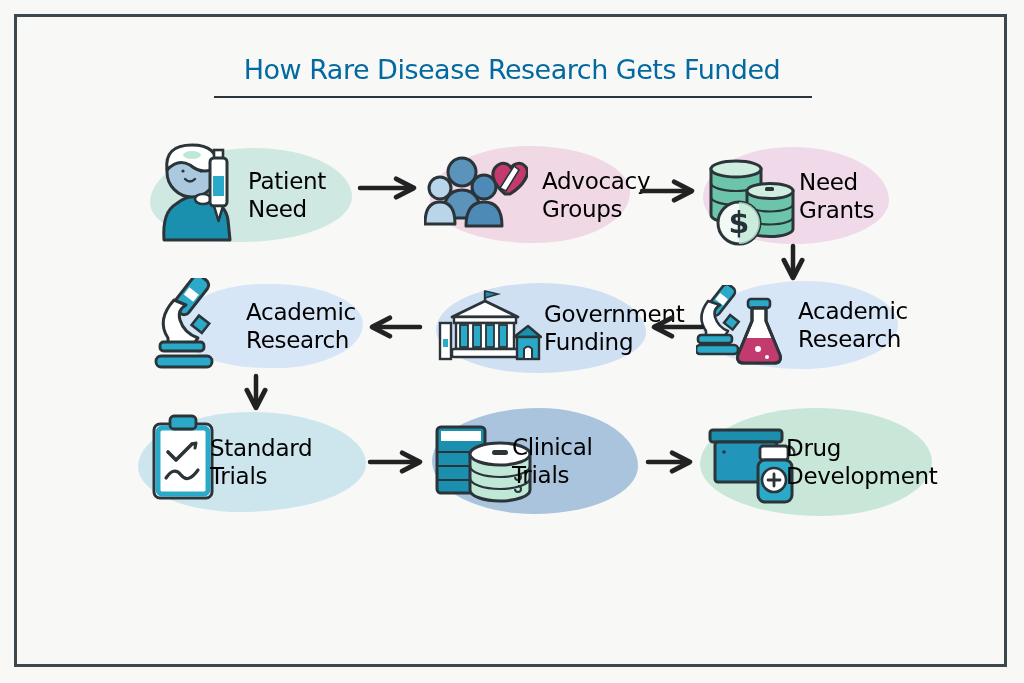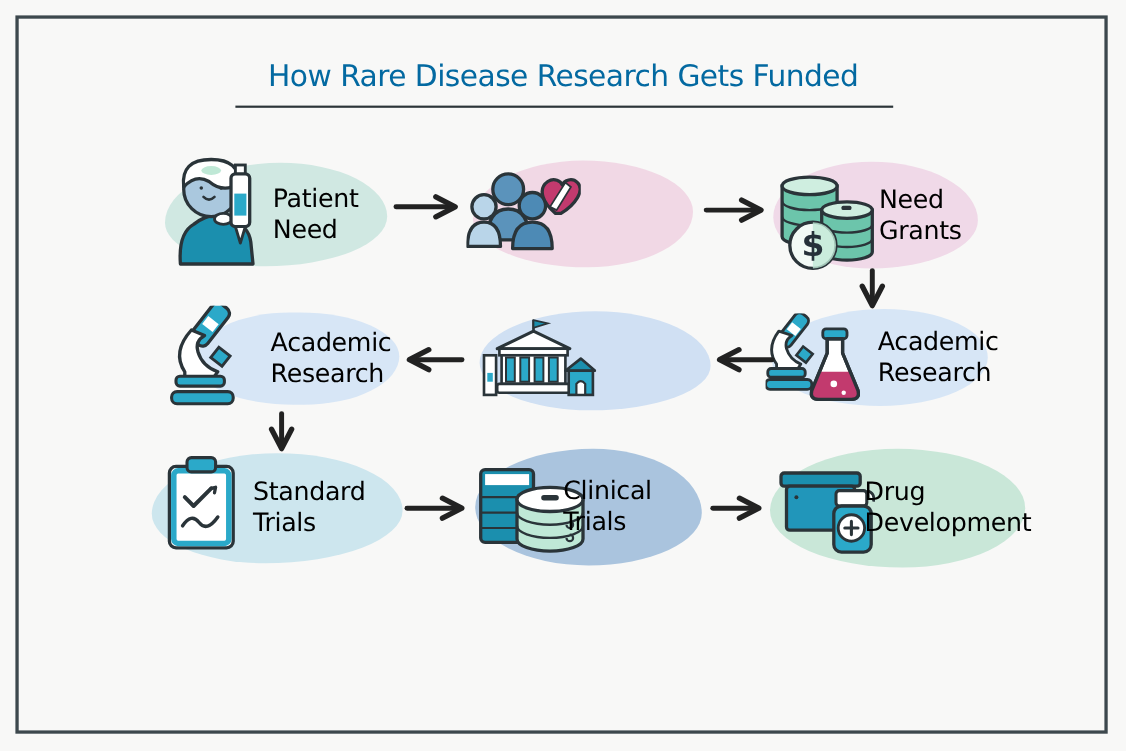--- a/index.html
+++ b/index.html
@@ -66,20 +66,21 @@
       <circle cx="38" cy="18" r="14" fill="#5b93bb" stroke="#2a3439" stroke-width="3"></circle>
       <path d="M19,64 Q19,36 38,36 Q57,36 57,64 Z" fill="#5b93bb" stroke="#2a3439" stroke-width="3" stroke-linejoin="round"></path>
       <circle cx="60" cy="33" r="12" fill="#4d8ab5" stroke="#2a3439" stroke-width="3"></circle>
       <path d="M42,72 Q42,48 60,48 Q78,48 78,72 Z" fill="#4d8ab5" stroke="#2a3439" stroke-width="3" stroke-linejoin="round"></path>
       <circle cx="16" cy="34" r="11" fill="#b9d5e9" stroke="#2a3439" stroke-width="3"></circle>
       <path d="M1,70 Q1,48 16,48 Q31,48 31,70 Z" fill="#b9d5e9" stroke="#2a3439" stroke-width="3" stroke-linejoin="round"></path>
       <path d="M81,40 C70,31 64,18 74,11 C80,7 86,11 87,14 C89,10 96,7 101,12 C108,19 99,32 86,40 Z" fill="#c23a6e" stroke="#2a3439" stroke-width="3" stroke-linejoin="round"></path>
       <path d="M90,12 L76,34 L82,37 L95,16 Z" fill="#ffffff" stroke="#2a3439" stroke-width="1.6"></path>
     </svg>
   </span>
+  <span class="label" style="left:112px;width:125px;">Advocacy Groups</span>
 </div>
 
 <div class="node" style="left:703px;top:147px;width:186px;height:97px;">
   <div class="blob" style="border-radius: 48% 52% 52% 48% / 52% 55% 45% 48%; background: rgb(240, 217, 232);"></div>
   <span class="icon" style="left:2px;top:6px;">
     <svg width="92" height="94" viewBox="0 0 92 94">
       <path d="M6,16 L6,62 A25,8 0 0 0 56,62 L56,16 Z" fill="#6cc5ab" stroke="#2a3439" stroke-width="3"></path>
       <path d="M6,30 A25,8 0 0 0 56,30 M6,44 A25,8 0 0 0 56,44" fill="none" stroke="#2a3439" stroke-width="2.2"></path>
       <ellipse cx="31" cy="16" rx="25" ry="8" fill="#cfeee0" stroke="#2a3439" stroke-width="3"></ellipse>
       <path d="M42,38 L42,76 A23,7.5 0 0 0 88,76 L88,38 Z" fill="#6cc5ab" stroke="#2a3439" stroke-width="3"></path>
@@ -129,20 +130,21 @@
       <rect x="50" y="36" width="8" height="22" fill="#2ba9c9" stroke="#2a3439" stroke-width="1.8"></rect>
       <rect x="63" y="36" width="8" height="22" fill="#2ba9c9" stroke="#2a3439" stroke-width="1.8"></rect>
       <rect x="16" y="60" width="66" height="8" rx="2" fill="#ffffff" stroke="#2a3439" stroke-width="2.4"></rect>
       <rect x="4" y="34" width="11" height="36" fill="#ffffff" stroke="#2a3439" stroke-width="2.4"></rect>
       <rect x="7" y="50" width="5" height="8" fill="#2ba9c9"></rect>
       <path d="M78,48 L92,37 L105,48 Z" fill="#1b8fae" stroke="#2a3439" stroke-width="2.4" stroke-linejoin="round"></path>
       <rect x="81" y="48" width="22" height="22" fill="#2ba9c9" stroke="#2a3439" stroke-width="2.4"></rect>
       <path d="M88,70 L88,60 Q92,55 96,60 L96,70 Z" fill="#ffffff" stroke="#2a3439" stroke-width="2"></path>
     </svg>
   </span>
+  <span class="label" style="left:108px;width:150px;">Government Funding</span>
 </div>
 
 <div class="node" style="left:180px;top:284px;width:183px;height:84px;">
   <div class="blob" style="border-radius: 48% 52% 50% 50% / 52% 50% 55% 45%; background: rgb(215, 230, 246);"></div>
   <span class="icon" style="left:-28px;top:-6px;">
     <svg width="86" height="96" viewBox="0 0 86 96">
       <rect x="30" y="-4" width="18" height="42" rx="6" fill="#2ba9c9" stroke="#2a3439" stroke-width="3" transform="rotate(38 39 17)"></rect>
       <rect x="33" y="12" width="12" height="9" fill="#ffffff" transform="rotate(38 39 17)"></rect>
       <path d="M22,22 Q4,42 16,60 L16,68 Q38,74 46,60 Q32,55 28,42 Q25,32 34,27 Z" fill="#ffffff" stroke="#2a3439" stroke-width="3" stroke-linejoin="round"></path>
       <rect x="42" y="40" width="13" height="12" fill="#2ba9c9" stroke="#2a3439" stroke-width="2.6" transform="rotate(38 48 46)"></rect>
@@ -158,21 +160,21 @@
   <span class="icon" style="left:12px;top:2px;">
     <svg width="66" height="88" viewBox="0 0 66 88">
       <rect x="4" y="10" width="58" height="74" rx="6" fill="#ffffff" stroke="#2a3439" stroke-width="3"></rect>
       <rect x="8" y="14" width="50" height="66" rx="4" fill="none" stroke="#2ba9c9" stroke-width="5"></rect>
       <rect x="20" y="2" width="26" height="13" rx="4" fill="#2ba9c9" stroke="#2a3439" stroke-width="2.8"></rect>
       <path d="M18,38 l8,8 l16,-16" fill="none" stroke="#2a3439" stroke-width="3.6" stroke-linecap="round" stroke-linejoin="round"></path>
       <path d="M42,30 l4,-1 l-1,5" fill="none" stroke="#2a3439" stroke-width="3" stroke-linecap="round" stroke-linejoin="round"></path>
       <path d="M16,64 q8,-12 15,-3 q7,9 17,-5" fill="none" stroke="#2a3439" stroke-width="3.2" stroke-linecap="round"></path>
     </svg>
   </span>
-  <span class="label" style="left:92px;width:120px;">Standard Trials</span>
+  <span class="label" style="left:72px;width:120px;">Standard Trials</span>
 </div>
 
 <div class="node" style="left:432px;top:408px;width:206px;height:106px;">
   <div class="blob" style="border-radius: 52% 48% 50% 50% / 50% 55% 45% 50%; background: rgb(170, 196, 222);"></div>
   <span class="icon" style="left:2px;top:16px;">
     <svg width="100" height="80" viewBox="0 0 100 80">
       <rect x="3" y="3" width="48" height="66" rx="4" fill="#1b8fae" stroke="#2a3439" stroke-width="3"></rect>
       <rect x="7" y="7" width="40" height="10" fill="#ffffff"></rect>
       <line x1="3" y1="28" x2="51" y2="28" stroke="#2a3439" stroke-width="2"></line>
       <line x1="3" y1="42" x2="51" y2="42" stroke="#2a3439" stroke-width="2"></line>

